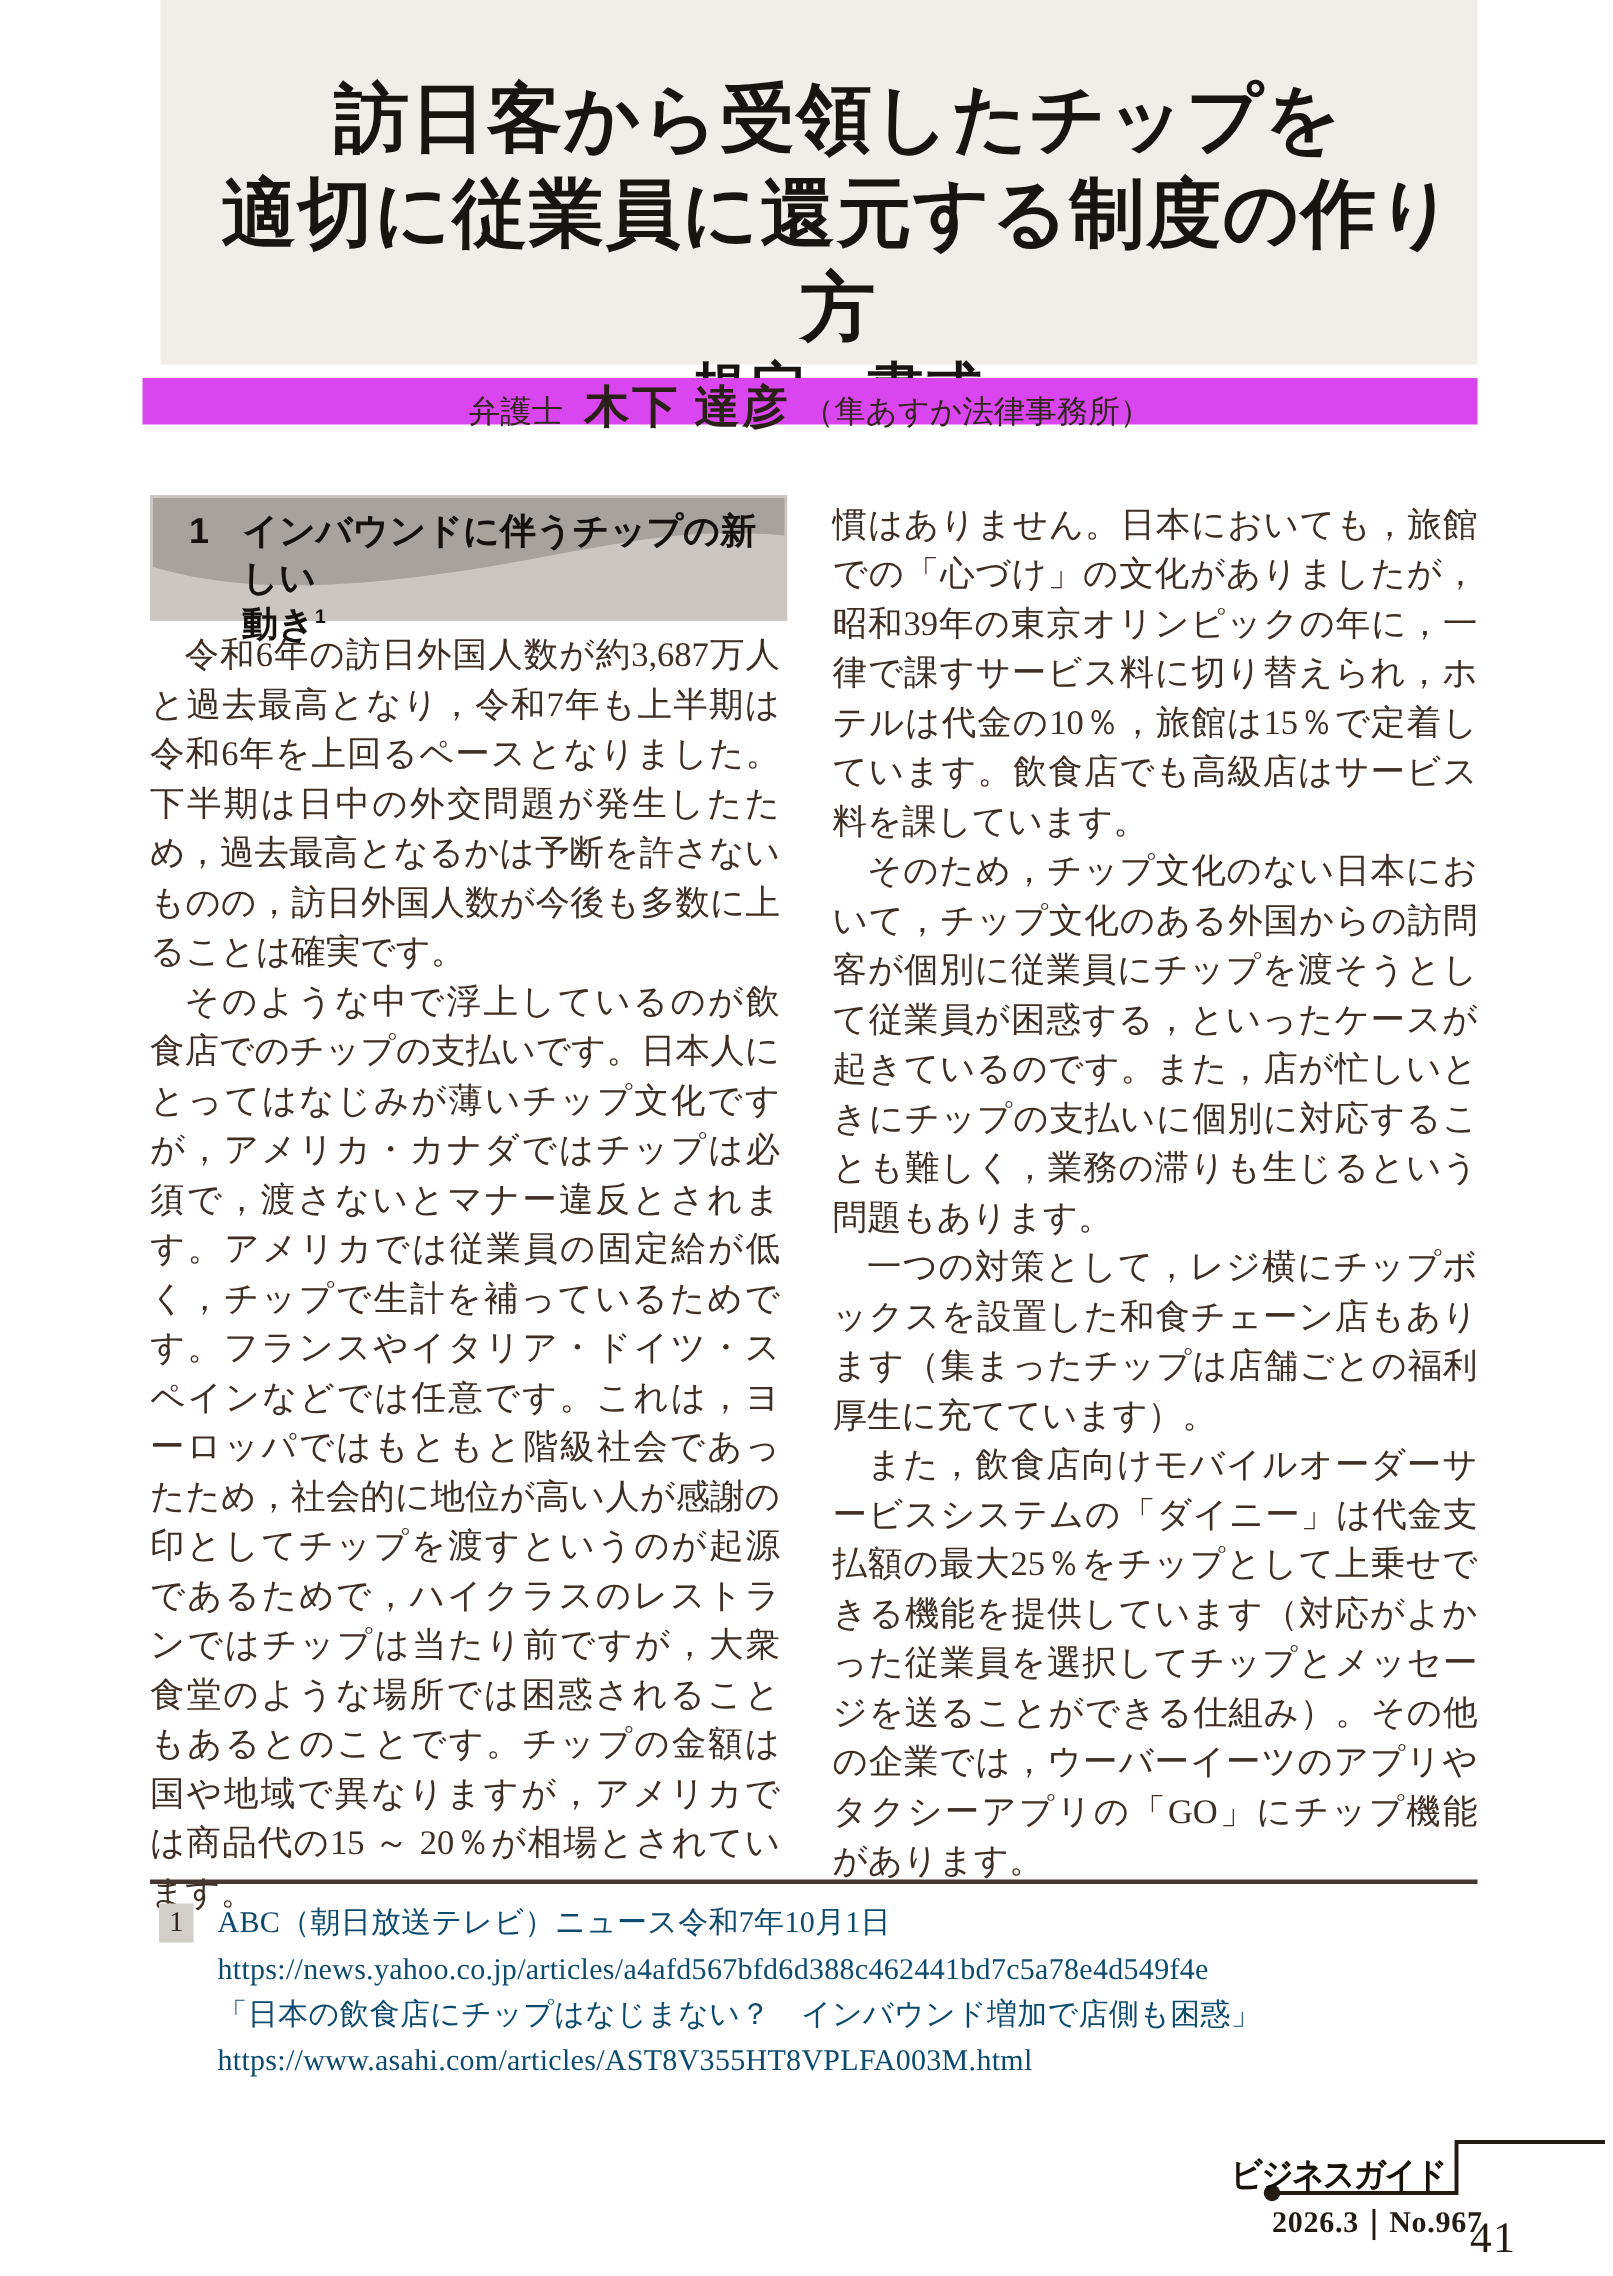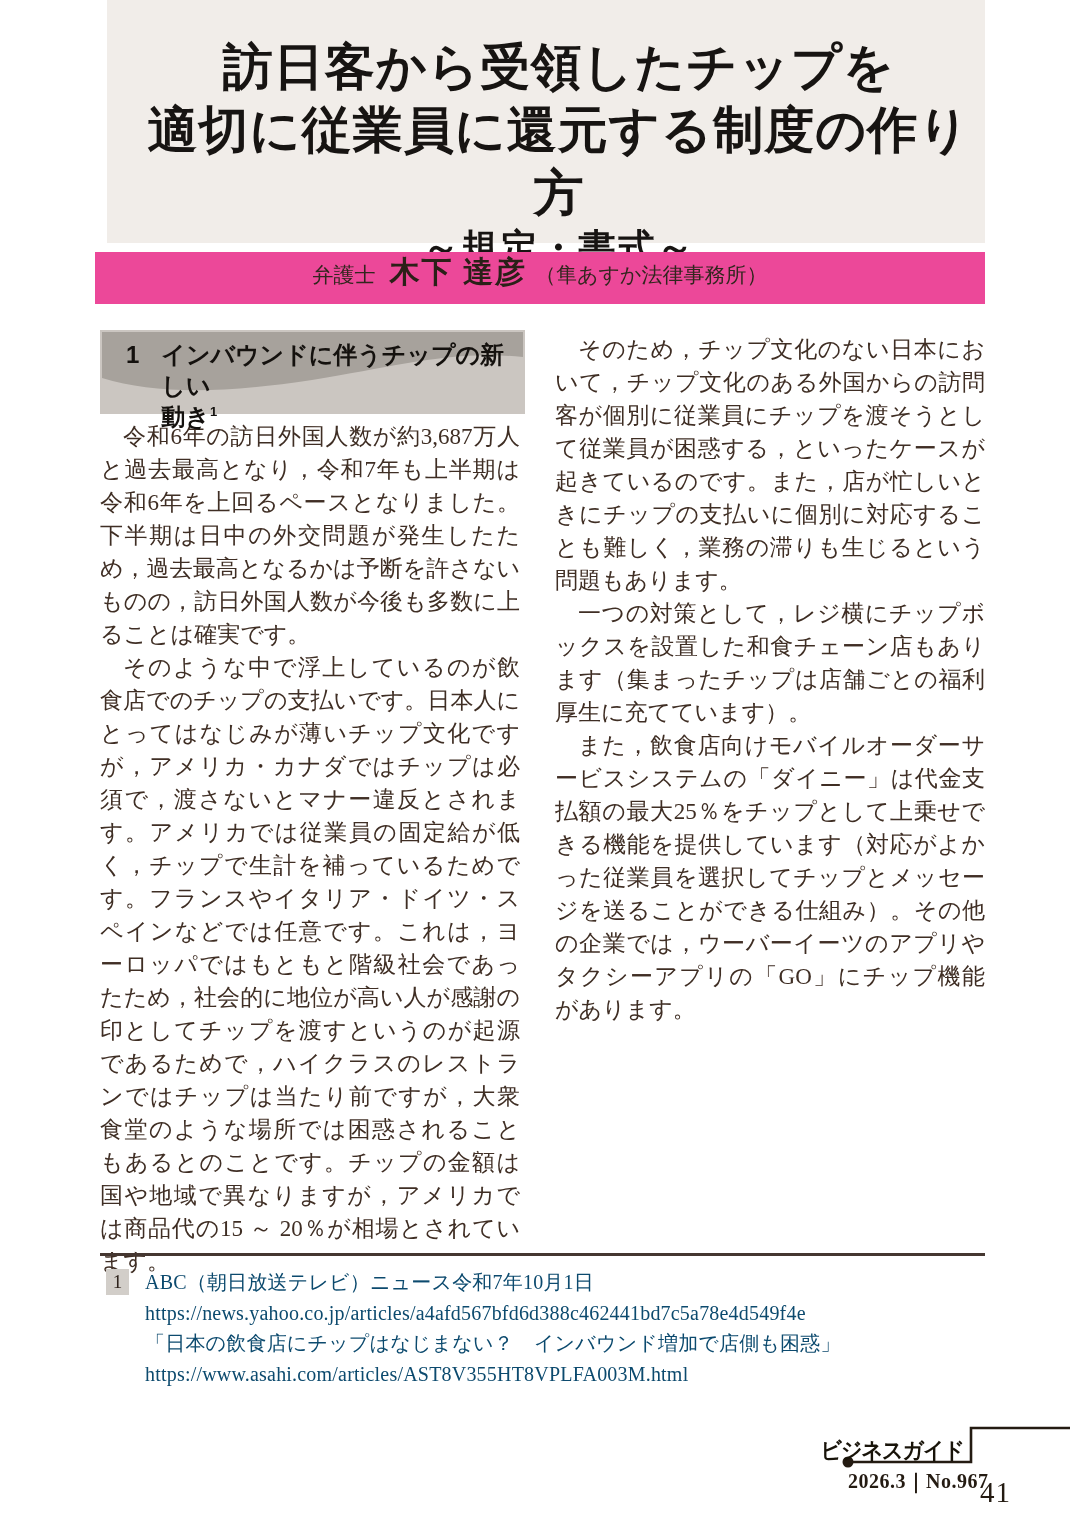--- a/index.html
+++ b/index.html
@@ -20,34 +20,34 @@
     text-align:center;
   }
   .title-line {
     display:block;
     font-family:"Liberation Sans","DejaVu Sans",sans-serif;
     font-weight:900;
     font-size:50px; line-height:63px;
     color:#171412;
     letter-spacing:1px;
   }
-  .title-wrap { padding-top:36px;margin-left:26px; }
+  .title-wrap { padding-top:48px;margin-left:26px; }
   .subtitle {
     margin-top:4px;
     font-family:Liberation Mono, monospace;
     font-weight:900;
     font-size:37px; line-height:42px;
     color:#171412;
     letter-spacing:2px;
   }
 
   .author-strip {
     position:absolute; left:95px; top:252px;
-    width:890px; height:52px;
-    background:#ec4899;
+    width:890px; height:31px;
+    background:#d946ef;
     text-align:center;
     line-height:39px;
     white-space:nowrap;
   }
   .author-role { font-size:21px; color:#32261e; margin-right:14px; }
   .author-name { font-size:30px; font-weight:600; color:#2b2018; letter-spacing:2px; }
   .author-affil { font-size:21px; color:#32261e; margin-left:8px; }
 
   
   .columns { position:absolute; left:100px; top:330px; width:885px; display:flex; }
@@ -153,20 +153,21 @@
           <span class="band-num">1</span>
           <span class="band-heading"><span>インバウンドに伴うチップの新しい</span><br><span>動き</span><sup>1</sup></span>
         </div>
       </div>
 
       <p class="body-p indent">令和6年の訪日外国人数が約3,687万人と過去最高となり，令和7年も上半期は令和6年を上回るペースとなりました。下半期は日中の外交問題が発生したため，過去最高となるかは予断を許さないものの，訪日外国人数が今後も多数に上ることは確実です。</p>
       <p class="body-p indent">そのような中で浮上しているのが飲食店でのチップの支払いです。日本人にとってはなじみが薄いチップ文化ですが，アメリカ・カナダではチップは必須で，渡さないとマナー違反とされます。アメリカでは従業員の固定給が低く，チップで生計を補っているためです。フランスやイタリア・ドイツ・スペインなどでは任意です。これは，ヨーロッパではもともと階級社会であったため，社会的に地位が高い人が感謝の印としてチップを渡すというのが起源であるためで，ハイクラスのレストランではチップは当たり前ですが，大衆食堂のような場所では困惑されることもあるとのことです。チップの金額は国や地域で異なりますが，アメリカでは商品代の15 ～ 20％が相場とされています。</p>
     </div>
 
     <div class="col-right">
+      <p class="body-p">慣はありません。日本においても，旅館での「心づけ」の文化がありましたが，昭和39年の東京オリンピックの年に，一律で課すサービス料に切り替えられ，ホテルは代金の10％，旅館は15％で定着しています。飲食店でも高級店はサービス料を課しています。</p>
       <p class="body-p indent">そのため，チップ文化のない日本において，チップ文化のある外国からの訪問客が個別に従業員にチップを渡そうとして従業員が困惑する，といったケースが起きているのです。また，店が忙しいときにチップの支払いに個別に対応することも難しく，業務の滞りも生じるという問題もあります。</p>
       <p class="body-p indent">一つの対策として，レジ横にチップボックスを設置した和食チェーン店もあります（集まったチップは店舗ごとの福利厚生に充てています）。</p>
       <p class="body-p indent">また，飲食店向けモバイルオーダーサービスシステムの「ダイニー」は代金支払額の最大25％をチップとして上乗せできる機能を提供しています（対応がよかった従業員を選択してチップとメッセージを送ることができる仕組み）。その他の企業では，ウーバーイーツのアプリやタクシーアプリの「GO」にチップ機能があります。</p>
     </div>
   </main>
 
   <footer class="footnote-block">
     <div class="fn-row">
       <div class="fn-num">1</div>
       <div class="fn-lines">

